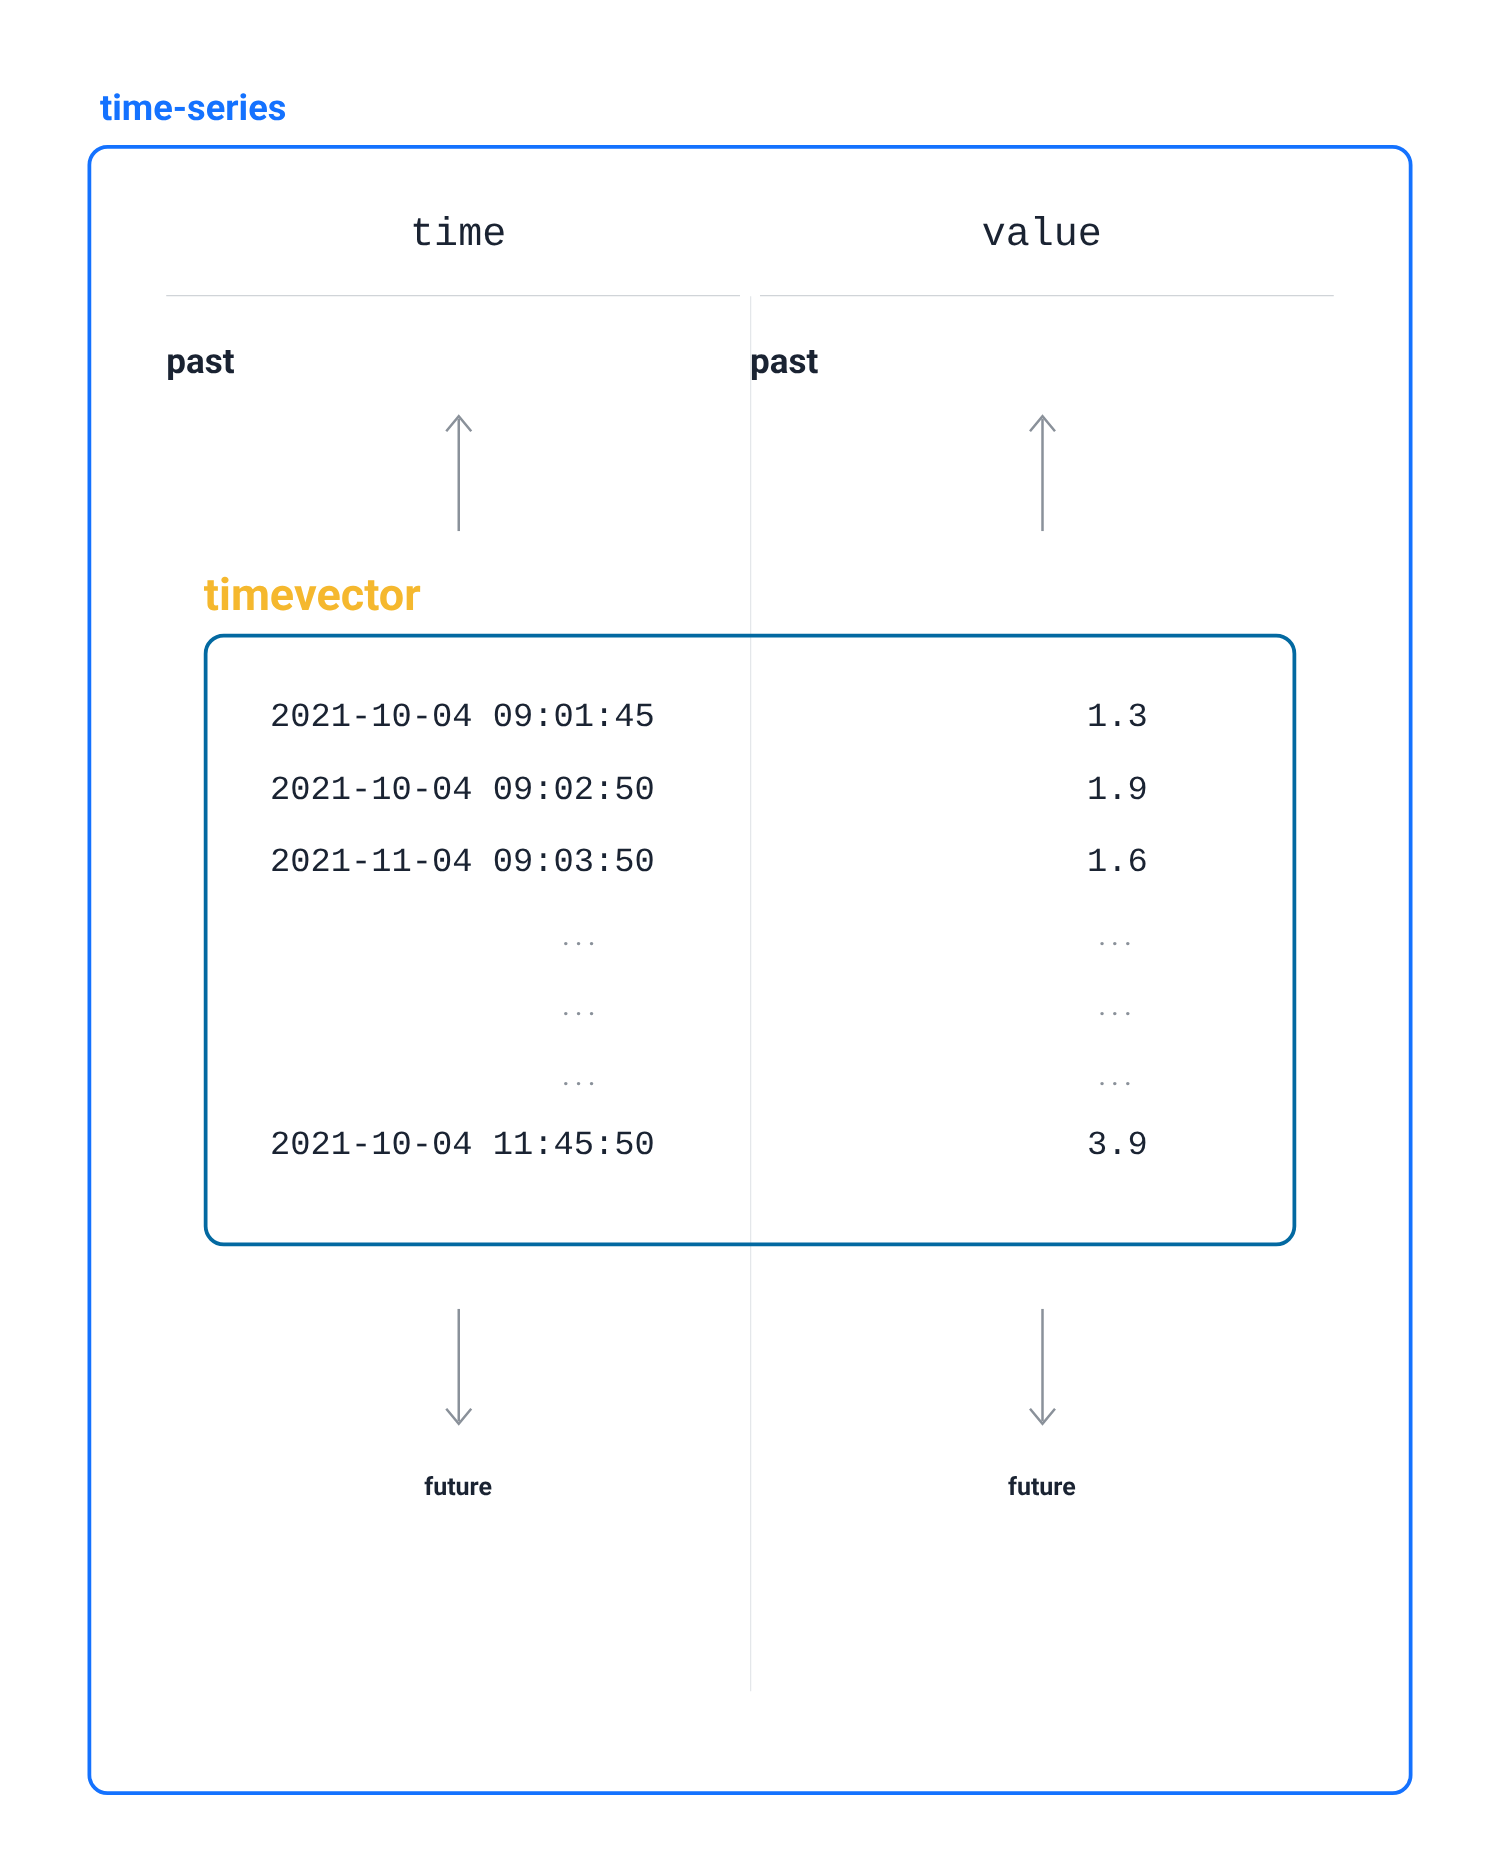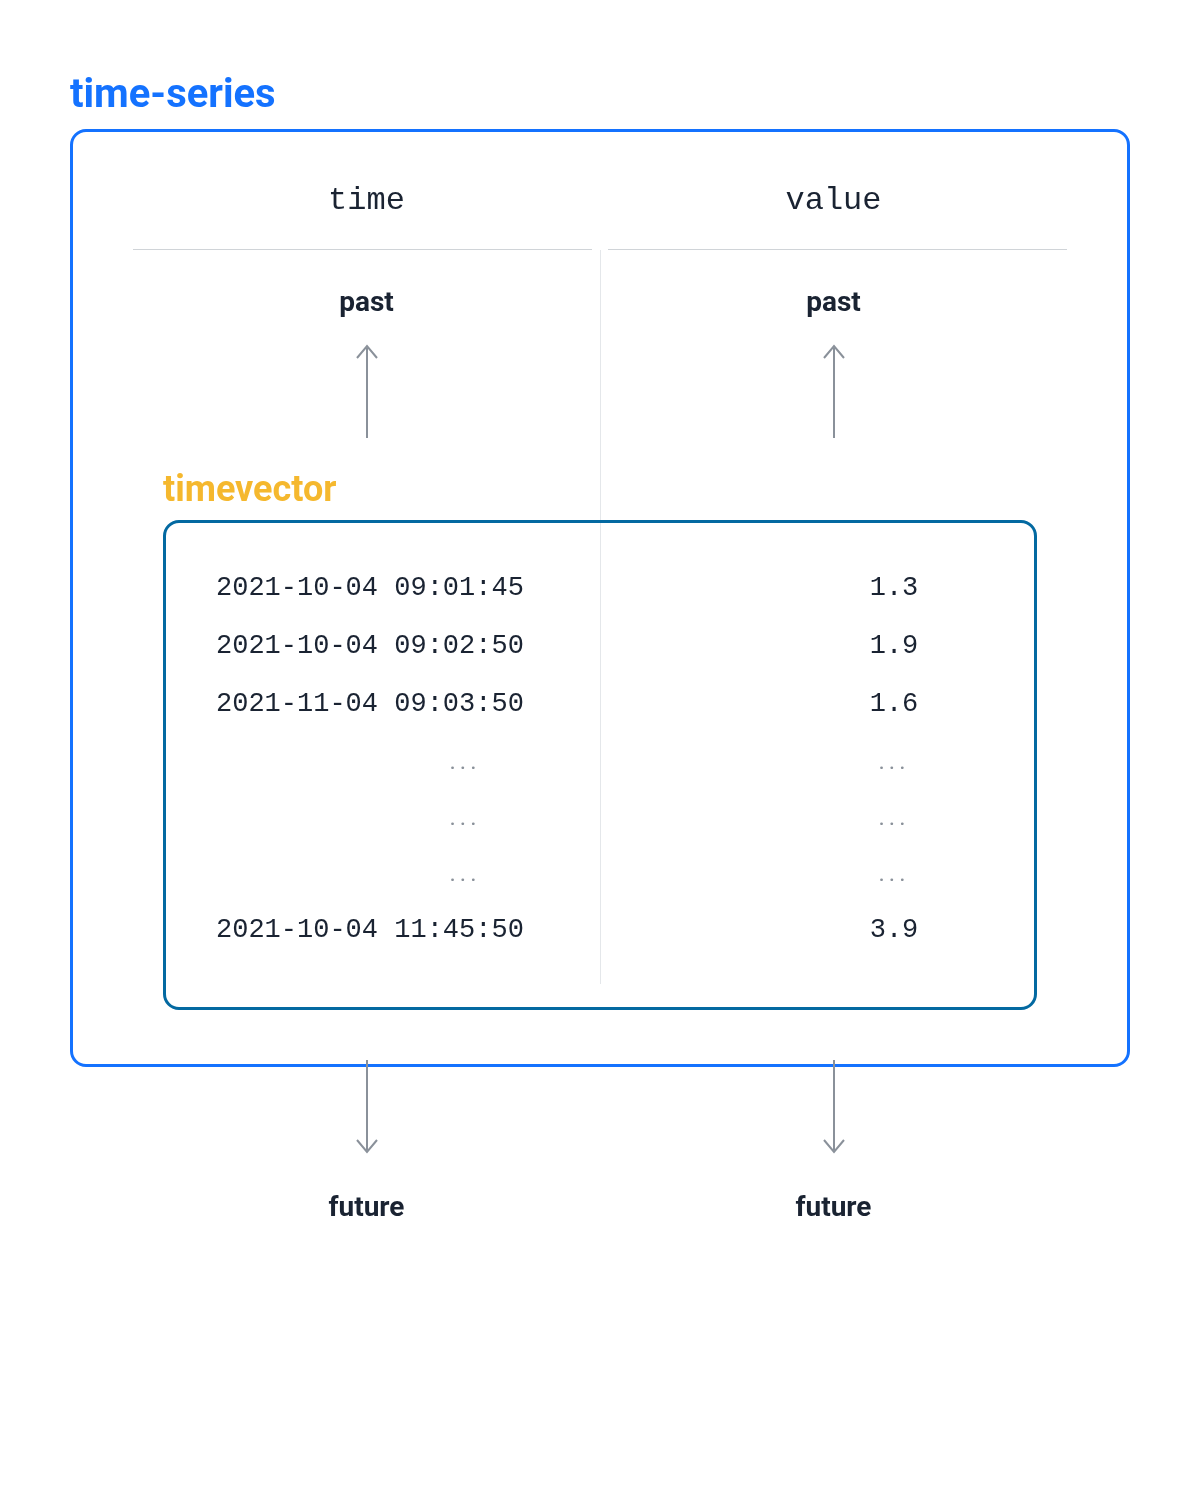--- a/index.html
+++ b/index.html
@@ -9,30 +9,30 @@
     }
     body {
       font-family: -apple-system, BlinkMacSystemFont, 'Segoe UI', Roboto, sans-serif;
       background: #ffffff;
       width: 1200px;
       height: 1500px;
       padding: 70px;
     }
     .outer-title {
       color: #1472ff;
-      font-size: 40px;
+      font-size: 29px;
       font-weight: 700;
       margin-bottom: 12px;
-      margin-left: 0;
+      margin-left: 10px;
     }
     .outer-box {
       border: 3px solid #1472ff;
       border-radius: 16px;
       padding: 50px 60px 80px 60px;
-      height: 938px;
+      height: 1320px;
       position: relative;
     }
     .header-row {
       display: flex;
       margin-bottom: 15px;
       padding-bottom: 15px;
     }
     .header-cell {
       flex: 1;
       text-align: center;
@@ -53,21 +53,20 @@
     }
     .divider-cell:last-child {
       margin-left: 8px;
     }
     .past-row {
       display: flex;
       margin-top: 35px;
     }
     .past-cell {
       flex: 1;
-      text-align: center;
       font-size: 28px;
       font-weight: 700;
       color: #1a2332;
     }
     .arrow-row {
       display: flex;
       margin-top: 20px;
       margin-bottom: 30px;
     }
     .arrow-cell {
@@ -129,21 +128,21 @@
       font-size: 24px;
       letter-spacing: 4px;
     }
     .future-row {
       display: flex;
       margin-top: 30px;
     }
     .future-cell {
       flex: 1;
       text-align: center;
-      font-size: 28px;
+      font-size: 20px;
       font-weight: 700;
       color: #1a2332;
     }
     .center-divider {
       position: absolute;
       left: 50%;
       top: 118px;
       bottom: 80px;
       width: 1px;
       background: #e4e7ea;

